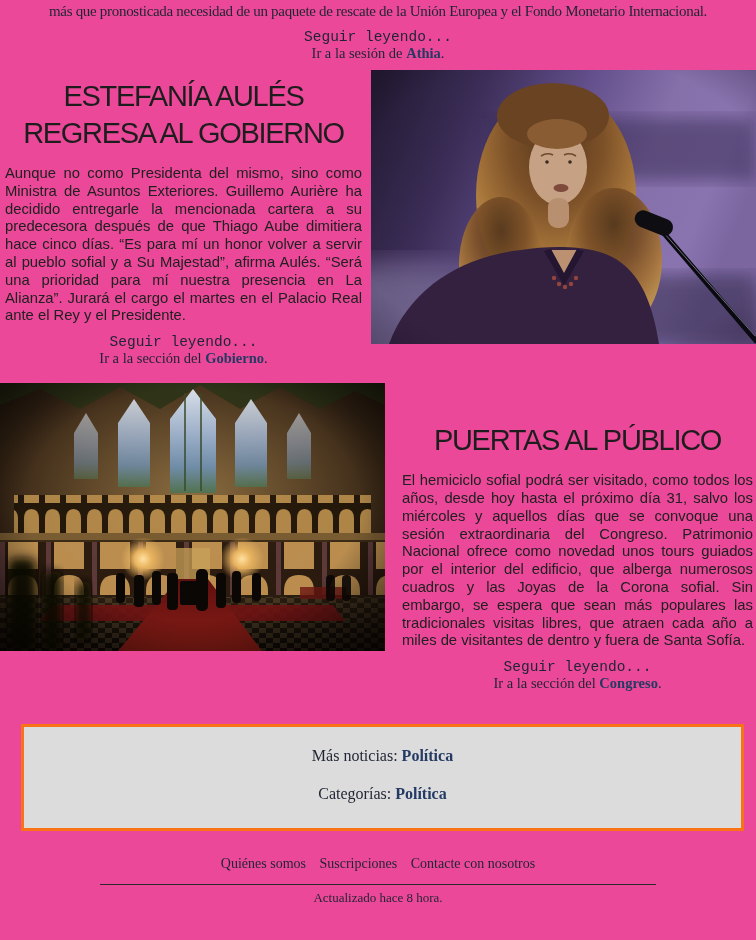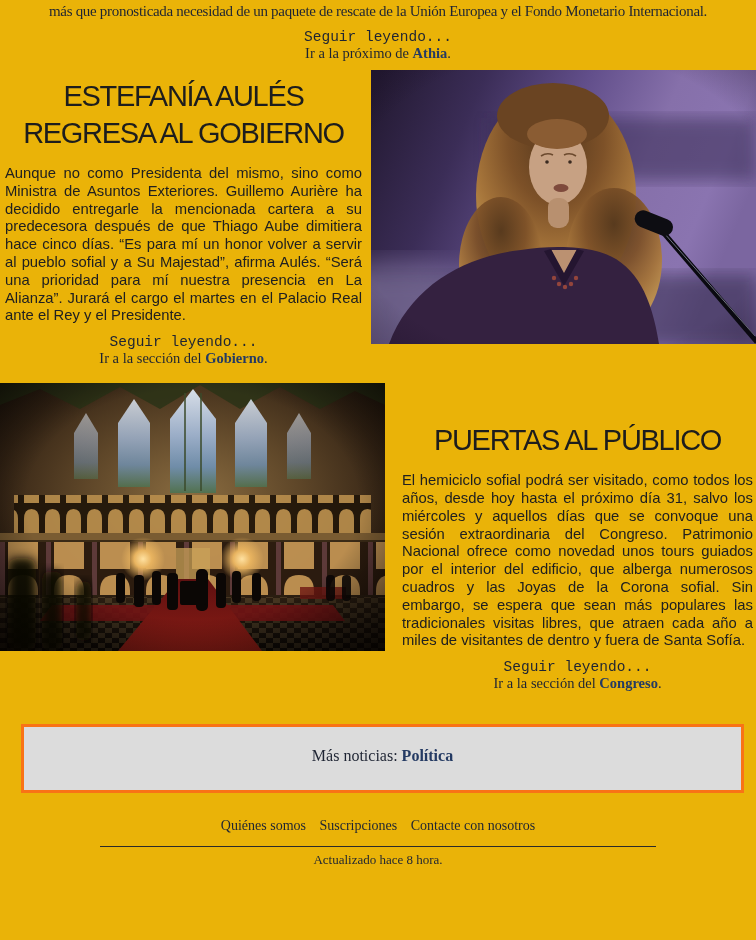--- a/index.html
+++ b/index.html
@@ -1,18 +1,18 @@
 <!DOCTYPE html>
 <html><head>
 <meta charset="utf-8">
 <style>
   html,body { margin:0; padding:0; background:#ffffff; }
   .page {
     width:756px; height:940px; margin:0 auto; overflow:hidden;
-    background:#eab308; color:#202020;
+    background:#ec4899; color:#202020;
     font-family:"Liberation Sans", sans-serif;
     position:relative;
   }
 
   
   .teaser { text-align:center; padding-top:3px; }
   .teaser-tail {
     font-family:"Liberation Serif", serif;
     font-size:15px; letter-spacing:-0.3px; color:#1e2433; white-space:nowrap;
   }
@@ -77,21 +77,21 @@
 </style>
 </head>
 <body>
 
 <div class="page">
 
   <div class="teaser">
     <div class="teaser-tail">más que pronosticada necesidad de un paquete de rescate de la Unión Europea y el Fondo Monetario Internacional.</div>
     <div class="readmore-line">
       <span class="readmore">Seguir leyendo...</span>
-      <span class="section-line"><span>Ir a la próximo de </span><span class="section-name">Athia</span><span>.</span></span>
+      <span class="section-line"><span>Ir a la sesión de </span><span class="section-name">Athia</span><span>.</span></span>
     </div>
   </div>
 
   <div class="article article-1">
     <div class="col-text a1-text">
       <h1 class="headline"><span>ESTEFANÍA AULÉS</span><br><span>REGRESA AL GOBIERNO</span></h1>
       <p class="body-text">Aunque no como Presidenta del mismo, sino como Ministra de Asuntos Exteriores. Guillemo Aurière ha decidido entregarle la mencionada cartera a su predecesora después de que Thiago Aube dimitiera hace cinco días. “Es para mí un honor volver a servir al pueblo sofial y a Su Majestad”, afirma Aulés. “Será una prioridad para mí nuestra presencia en La Alianza”. Jurará el cargo el martes en el Palacio Real ante el Rey y el Presidente.</p>
       <div class="article-links">
         <span class="readmore">Seguir leyendo...</span>
         <span class="section-line"><span>Ir a la sección del </span><span class="section-name">Gobierno</span><span>.</span></span>
@@ -272,20 +272,21 @@
       <p class="body-text">El hemiciclo sofial podrá ser visitado, como todos los años, desde hoy hasta el próximo día 31, salvo los miércoles y aquellos días que se convoque una sesión extraordinaria del Congreso. Patrimonio Nacional ofrece como novedad unos tours guiados por el interior del edificio, que alberga numerosos cuadros y las Joyas de la Corona sofial. Sin embargo, se espera que sean más populares las tradicionales visitas libres, que atraen cada año a miles de visitantes de dentro y fuera de Santa Sofía.</p>
       <div class="article-links">
         <span class="readmore">Seguir leyendo...</span>
         <span class="section-line"><span>Ir a la sección del </span><span class="section-name">Congreso</span><span>.</span></span>
       </div>
     </div>
   </div>
 
   <div class="more-box">
     <div class="box-line"><span>Más noticias: </span><span class="section-name">Política</span></div>
+    <div class="box-line"><span>Categorías: </span><span class="section-name">Política</span></div>
   </div>
 
   <div class="footer">
     <div class="footer-links">
       <span class="footer-link">Quiénes somos</span>
       <span class="footer-link">Suscripciones</span>
       <span class="footer-link">Contacte con nosotros</span>
     </div>
     <div class="footer-rule"></div>
     <div class="updated">Actualizado hace 8 hora.</div>

